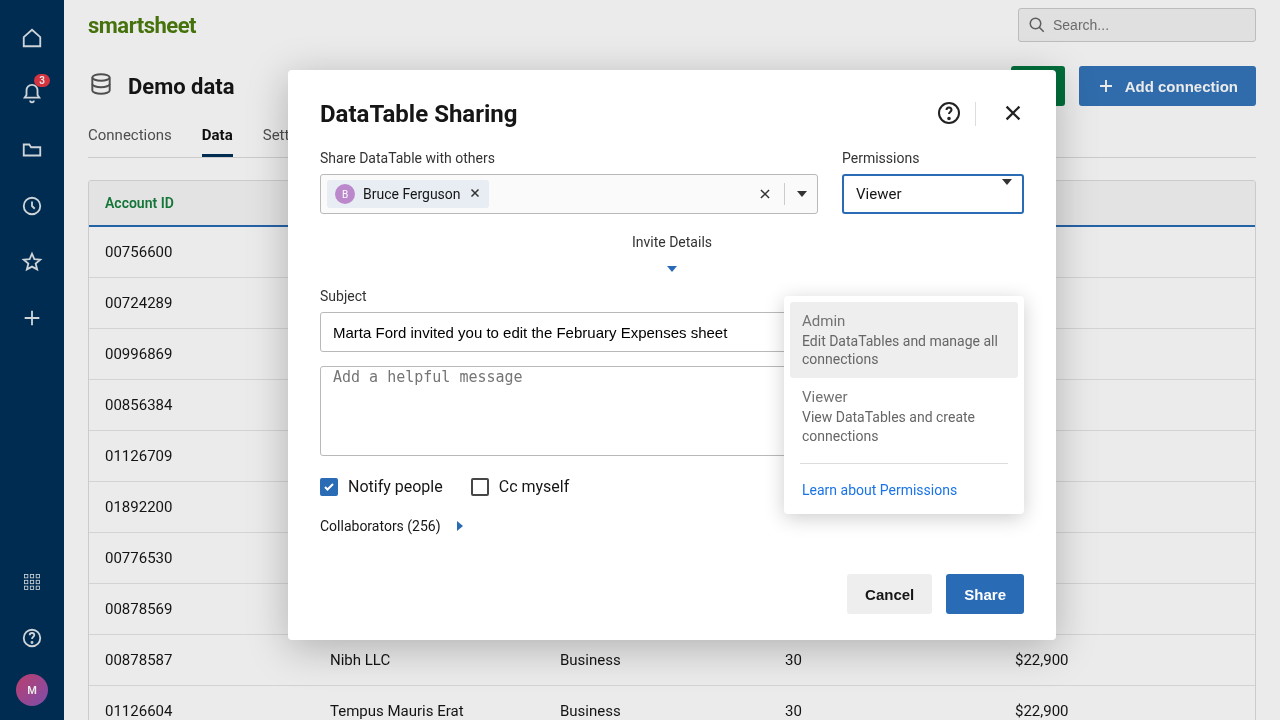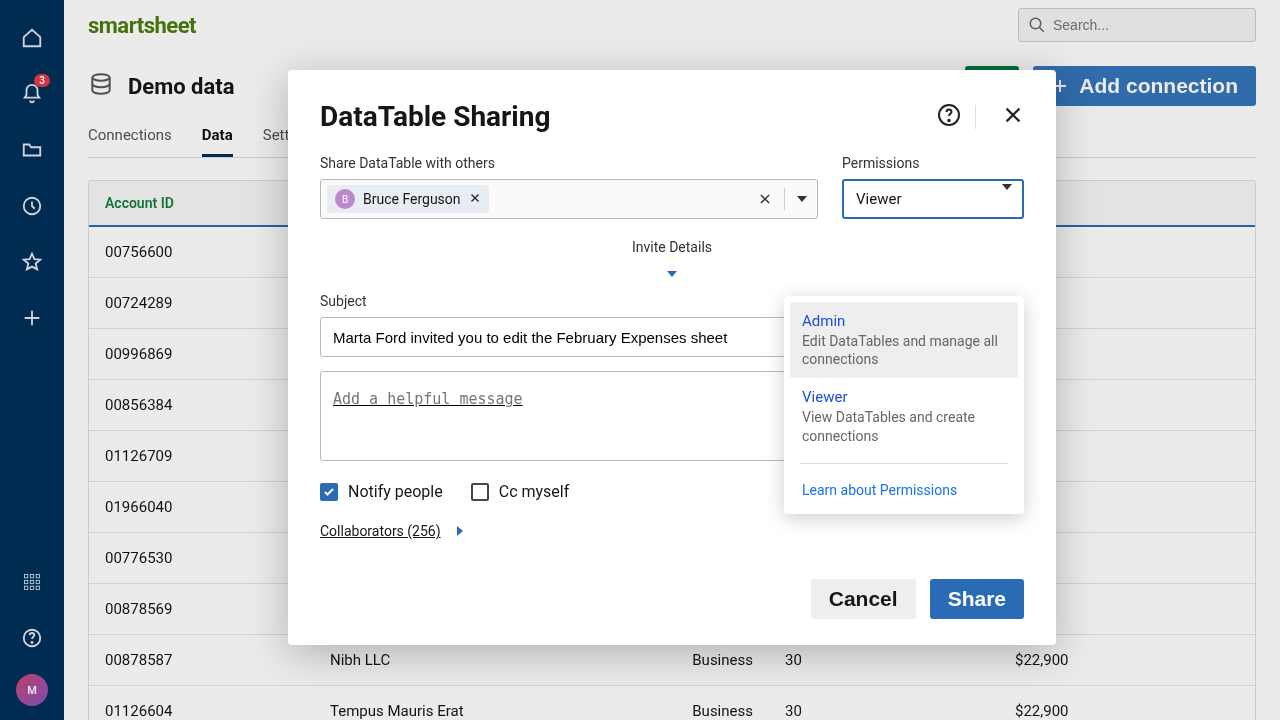--- a/index.html
+++ b/index.html
@@ -19,46 +19,46 @@
 .search-wrap { margin-left: auto; position: relative; }
 .search-input { width: 238px; height: 34px; border: 1px solid #ccc; border-radius: 3px; padding: 0 10px 0 34px; font-size: 14px; background: #f3f3f3; }
 .search-icon { position: absolute; left: 10px; top: 8px; }
 
 
 .content { position: absolute; left: 64px; top: 50px; right: 0; bottom: 0; padding: 0 24px; }
 .page-title-row { display: flex; align-items: center; padding: 16px 0 8px; }
 .db-icon { margin-right: 14px; }
 .page-title { font-size: 22px; font-weight: 700; }
 .page-actions { margin-left: auto; display: flex; gap: 14px; }
-.btn { height: 40px; border-radius: 3px; border: none; display: inline-flex; align-items: center; padding: 0 18px; font-size: 21px; font-weight: 600; cursor: pointer; gap: 10px; }
+.btn { height: 40px; border-radius: 3px; border: none; display: inline-flex; align-items: center; padding: 0 18px; font-size: 15px; font-weight: 600; cursor: pointer; gap: 10px; }
 .btn-green { background: #00783f; color: #fff; }
 .btn-blue { background: #3576ba; color: #fff; }
 .btn-gray { background: #eee; color: #161616; }
 
 .tabs { display: flex; gap: 30px; border-bottom: 1px solid #ddd; padding: 4px 0 0; }
 .tab { padding: 8px 0 10px; font-size: 15px; cursor: pointer; color: #555; }
 .tab.active { border-bottom: 3px solid #003059; font-weight: 700; color: #111; }
 
 
 .table { margin-top: 22px; border: 1px solid #ddd; border-radius: 3px; overflow: hidden; }
 .table-header { display: flex; background: #f7f7f7; border-bottom: 2px solid #2a6bb5; }
 .th { padding: 14px 16px; font-weight: 600; font-size: 14px; color: #15803d; }
 .table-body .tr { display: flex; border-bottom: 1px solid #e5e5e5; }
 .td { padding: 16px 16px; font-size: 15px; }
 .col-acct { width: 225px; }
 .col-comp { width: 230px; }
-.col-type { width: 225px; text-align: right; }
+.col-type { width: 225px; }
 .col-num { width: 230px; }
 .col-amt { flex: 1; text-align: left; }
 
 
 .modal-backdrop { position: absolute; inset: 0; background: rgba(0,0,0,0.08); }
 .modal { position: absolute; left: 288px; top: 70px; width: 768px; background: #fff; border-radius: 4px; box-shadow: 0 8px 40px rgba(0,0,0,0.25); padding: 30px 32px 26px; }
 .modal-header { display: flex; align-items: center; }
-.modal-title { font-size: 28px; font-weight: 700; }
+.modal-title { font-size: 24px; font-weight: 700; }
 .modal-close { margin-left: 12px; cursor: pointer; }
 .modal-help { margin-left: auto; cursor: pointer; }
 .modal-divider { width: 1px; height: 24px; background: #ddd; margin: 0 14px; }
 
 .field-label { font-size: 14px; color: #333; margin-top: 22px; margin-bottom: 8px; }
 .share-row { display: flex; gap: 24px; align-items: center; }
 .share-col-main { flex: 1; }
 .share-col-perm { width: 182px; }
 
 .chip-input { border: 1px solid #b9b9b9; border-radius: 3px; background: #fafafa; height: 40px; display: flex; align-items: center; padding: 0 4px 0 6px; position: relative; }
@@ -69,36 +69,36 @@
 .icon-btn { background: none; border: none; cursor: pointer; padding: 6px; display: flex; }
 
 .select { border: 2px solid #2a6bb5; border-radius: 3px; height: 40px; display: flex; align-items: center; padding: 0 10px 0 12px; font-size: 15px; background: #fff; }
 .select .caret { margin-left: auto; }
 
 .invite-details { margin-top: 20px; font-size: 14px; color: #333; display: flex; align-items: center; gap: 16px; cursor: pointer; flex-direction: column; }
 .caret-down { width: 0; height: 0; border-left: 5px solid transparent; border-right: 5px solid transparent; border-top: 6px solid #2a6bb5; }
 .caret-right { width: 0; height: 0; border-top: 5px solid transparent; border-bottom: 5px solid transparent; border-left: 6px solid #2a6bb5; }
 
 .text-input { width: 100%; height: 40px; border: 1px solid #b9b9b9; border-radius: 3px; padding: 0 12px; font-size: 15px; }
-.textarea { width: 100%; height: 90px; border: 1px solid #b9b9b9; border-radius: 3px; padding: 18px 12px; font-size: 15px; resize: none; margin-top: 14px; text-decoration: underline; }
+.textarea { width: 100%; height: 90px; border: 1px solid #b9b9b9; border-radius: 3px; padding: 1px 12px; font-size: 15px; resize: none; margin-top: 14px; }
 
 .check-row { display: flex; gap: 28px; margin-top: 18px; align-items: center; }
 .chk { display: flex; align-items: center; gap: 10px; font-size: 16px; }
 .chk-box { width: 18px; height: 18px; border: 2px solid #464646; border-radius: 2px; display: flex; align-items: center; justify-content: center; }
 .chk-box.checked { background: #2a6bb5; border-color: #2a6bb5; }
 
-.collab { margin-top: 22px; font-size: 14px; display: flex; align-items: center; gap: 16px; cursor: pointer; text-decoration: underline; }
+.collab { margin-top: 22px; font-size: 14px; display: flex; align-items: center; gap: 16px; cursor: pointer; }
 
 .modal-footer { display: flex; justify-content: flex-end; gap: 14px; margin-top: 40px; }
 
 
 .dropdown { position: absolute; top: 226px; left: 496px; width: 240px; background: #fff; border-radius: 4px; box-shadow: 0 4px 20px rgba(0,0,0,0.2); padding: 6px; z-index: 10; }
 .dd-item { padding: 10px 12px; border-radius: 3px; cursor: pointer; }
 .dd-item.hover { background: #eee; }
-.dd-title { font-size: 15px; color: #1d4ed8; }
+.dd-title { font-size: 15px; color: #737373; }
 .dd-desc { font-size: 14px; color: #666; margin-top: 2px; line-height: 1.3; }
 .dd-sep { border-top: 1px solid #ddd; margin: 8px 10px; }
 .dd-link { padding: 10px 12px; color: #1a73e8; font-size: 14px; cursor: pointer; }
 
 </style>
 </head>
 <body>
 
 <div class="left-rail">
   <div class="rail-icon">
@@ -244,21 +244,21 @@
           <div class="td col-amt">00</div>
         </div>
         <div class="tr">
           <div class="td col-acct">01126709</div>
           <div class="td col-comp"></div>
           <div class="td col-type"></div>
           <div class="td col-num"></div>
           <div class="td col-amt">00</div>
         </div>
         <div class="tr">
-          <div class="td col-acct">01966040</div>
+          <div class="td col-acct">01892200</div>
           <div class="td col-comp"></div>
           <div class="td col-type"></div>
           <div class="td col-num"></div>
           <div class="td col-amt">00</div>
         </div>
         <div class="tr">
           <div class="td col-acct">00776530</div>
           <div class="td col-comp"></div>
           <div class="td col-type"></div>
           <div class="td col-num"></div>

